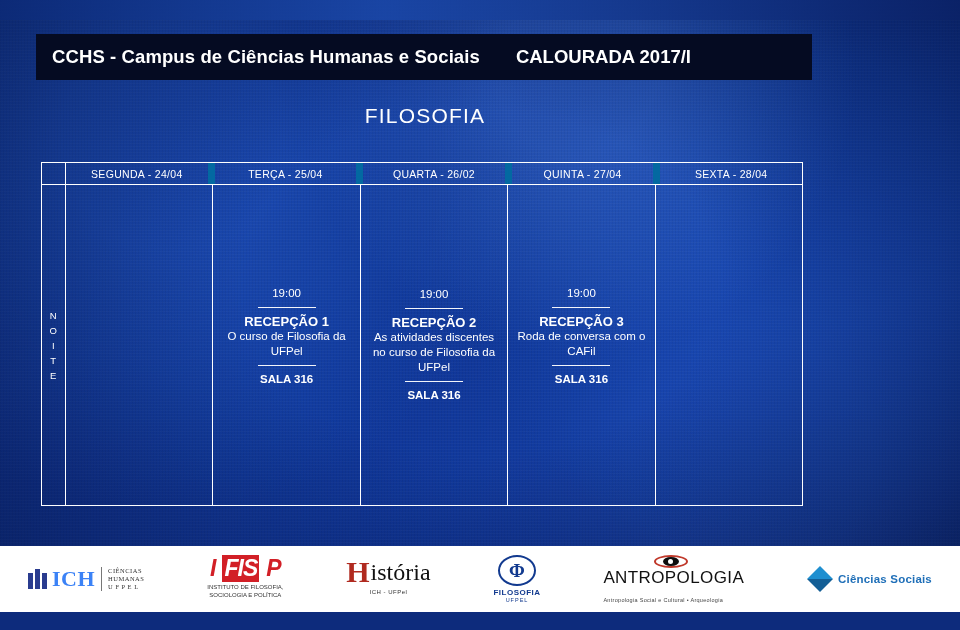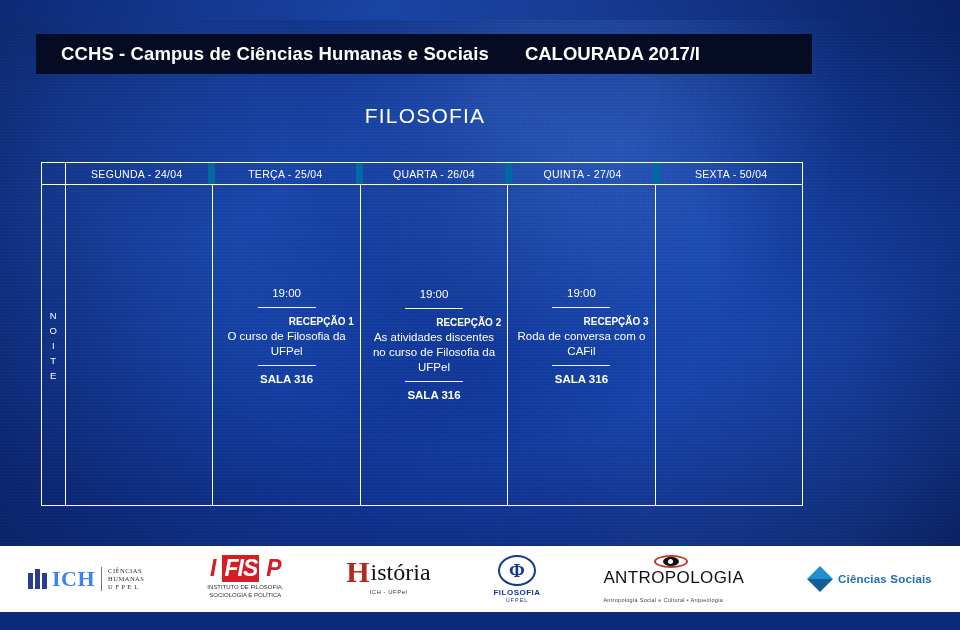--- a/index.html
+++ b/index.html
@@ -52,25 +52,25 @@
     left: 0; top: 0;
     width: 960px; height: 20px;
     background: linear-gradient(90deg, #0c2a78, #1a47a8 40%, #0b2268);
     opacity: 0.85;
   }
   .title-bar {
     position: absolute;
     left: 36px;
     top: 34px;
     width: 776px;
-    height: 40px;
+    height: 46px;
     background: #050b22;
     display: flex;
     align-items: center;
-    padding: 0 25px;
+    padding: 0 16px;
     box-sizing: border-box;
   }
   .title-main {
     color: #ffffff;
     font-size: 18.5px;
     font-weight: bold;
     letter-spacing: 0.1px;
     white-space: nowrap;
   }
   .title-right {
@@ -171,22 +171,21 @@
   }
   .sep {
     width: 58px;
     height: 1px;
     background: #ffffff;
     margin: 6px auto;
     opacity: 0.95;
   }
   .slot-title {
     font-weight: bold;
-    font-size: 10px;
-    text-align: right;
+    font-size: 13px;
   }
   .slot-desc {
     font-size: 11.5px;
   }
   .slot-room {
     font-weight: bold;
     font-size: 11.5px;
   }
   .slot-a { padding-bottom: 18px; }
   .slot-b { padding-bottom: 0px; }
@@ -387,23 +386,23 @@
     <div class="title-right">CALOURADA 2017/I</div>
   </div>
 
   <div class="course-title">FILOSOFIA</div>
 
   <div class="grid">
     <div class="grid-head">
       <div class="corner-cell"></div>
       <div class="day-cell">SEGUNDA - 24/04</div>
       <div class="day-cell">TERÇA - 25/04</div>
-      <div class="day-cell">QUARTA - 26/04</div>
+      <div class="day-cell">QUARTA - 26/02</div>
       <div class="day-cell">QUINTA - 27/04</div>
-      <div class="day-cell">SEXTA - 50/04</div>
+      <div class="day-cell">SEXTA - 28/04</div>
     </div>
     <div class="grid-body">
       <div class="period-cell">
         <div class="period-letters">
           <div>N</div>
           <div>O</div>
           <div>I</div>
           <div>T</div>
           <div>E</div>
         </div>

